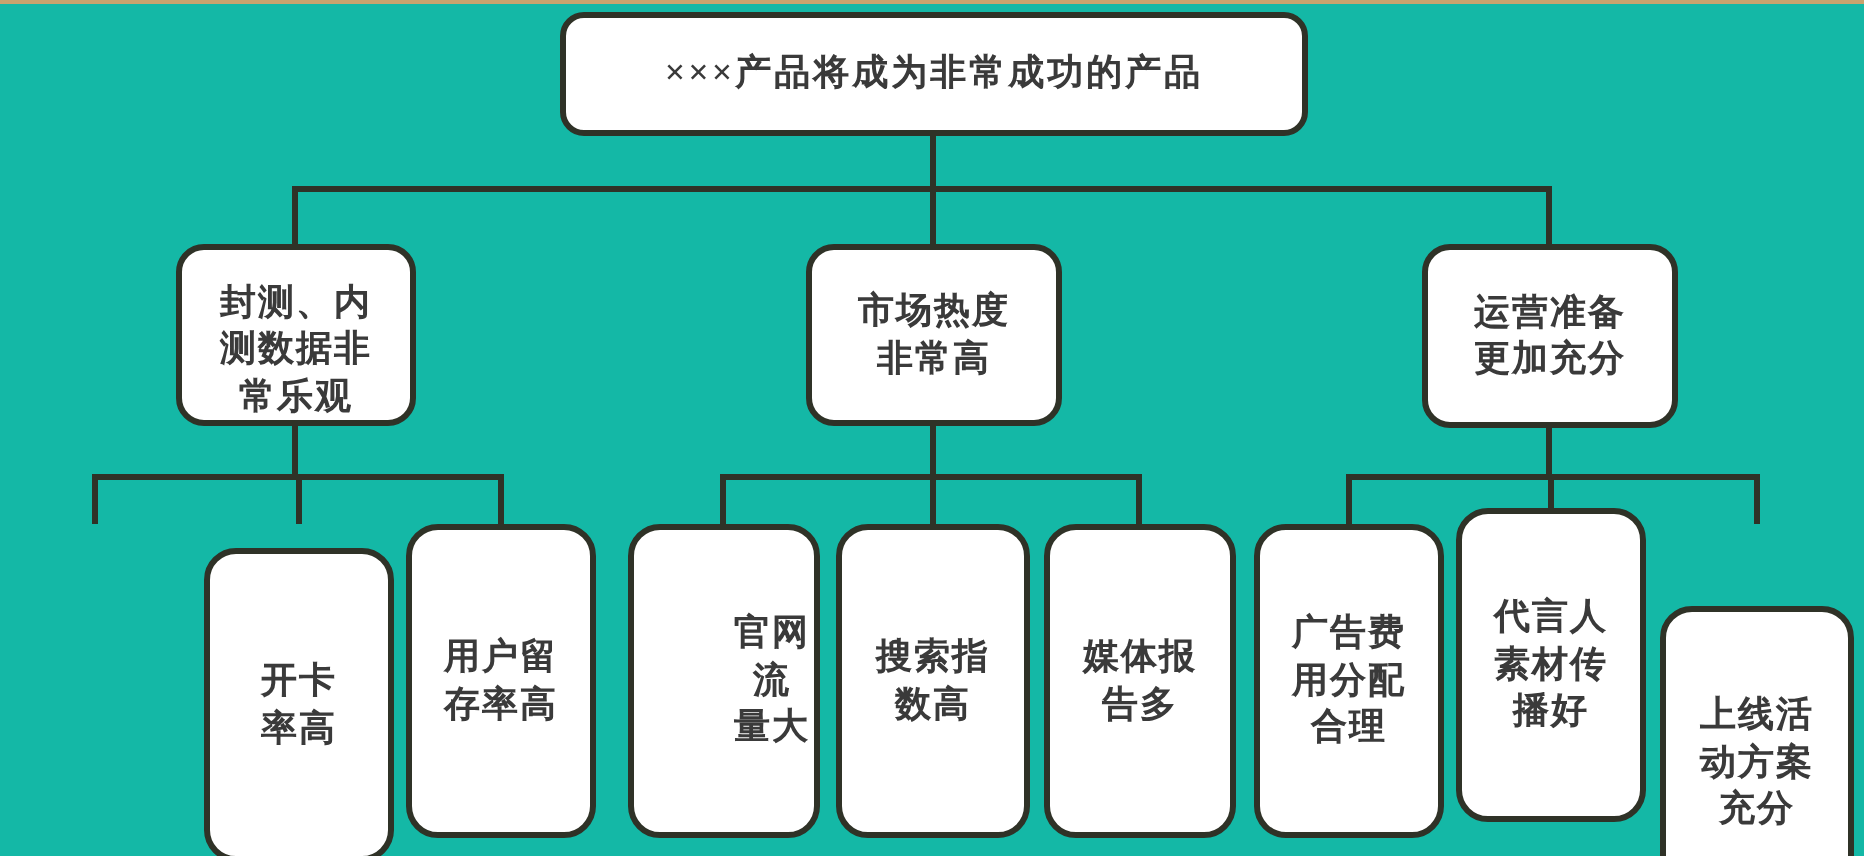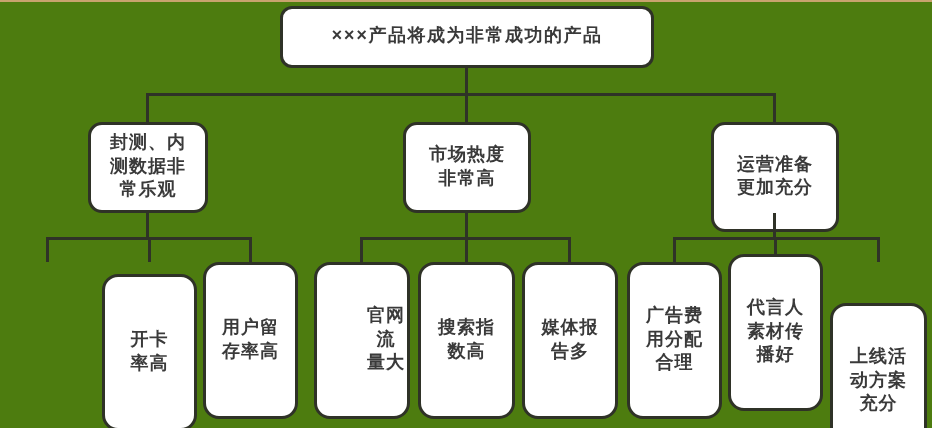--- a/index.html
+++ b/index.html
@@ -1,18 +1,18 @@
 <!DOCTYPE html>
 <html><head>
 <meta charset="utf-8">
 <style>
   html,body{margin:0;padding:0;background:#ffffff;}
   .canvas{
-    position:relative;width:932px;height:428px;background:#4d7c0f;
-    overflow:hidden;font-family:Liberation Mono, monospace;
+    position:relative;width:932px;height:428px;background:#14b8a6;
+    overflow:hidden;font-family:Liberation Serif, serif;
   }
   .topbar{position:absolute;top:0;left:0;width:932px;height:2px;background:#c9a36e;}
   .node{
     position:absolute;box-sizing:border-box;background:#ffffff;
     border:3px solid #2f3227;display:flex;align-items:center;justify-content:center;
     text-align:center;color:#3a3a3a;font-weight:bold;
   }
   .node-label{white-space:pre-line;font-size:18px;line-height:1.3;letter-spacing:1px;}
   .root-node{border-radius:12px;}
   .root-node .node-label{font-size:18px;letter-spacing:1.5px;}
@@ -32,30 +32,30 @@
   <div class="node root-node" style="left:280px;top:6px;width:374px;height:62px;">
     <div class="node-label">×××产品将成为非常成功的产品</div>
   </div>
 
   <div class="v-line" style="left:465px;top:68px;height:27px;"></div>
   <div class="h-line" style="left:146px;top:93px;width:630px;"></div>
   <div class="v-line" style="left:146px;top:93px;height:29px;"></div>
   <div class="v-line" style="left:465px;top:93px;height:29px;"></div>
   <div class="v-line" style="left:773px;top:93px;height:29px;"></div>
 
-  <div class="node branch-node" style="left:88px;top:122px;width:120px;height:91px;">
+  <div class="node branch-node" style="left:88px;top:122px;width:120px;height:91px;align-items:flex-end;">
     <div class="node-label">封测、内
 测数据非
 常乐观</div>
   </div>
   <div class="node branch-node" style="left:403px;top:122px;width:128px;height:91px;">
     <div class="node-label">市场热度
 非常高</div>
   </div>
-  <div class="node branch-node" style="left:711px;top:122px;width:128px;height:110px;">
+  <div class="node branch-node" style="left:711px;top:122px;width:128px;height:92px;">
     <div class="node-label">运营准备
 更加充分</div>
   </div>
 
   <div class="v-line" style="left:146px;top:213px;height:26px;"></div>
   <div class="h-line" style="left:46px;top:237px;width:206px;"></div>
   <div class="v-line" style="left:46px;top:237px;height:25px;"></div>
   <div class="v-line" style="left:148px;top:237px;height:25px;"></div>
   <div class="v-line" style="left:249px;top:237px;height:25px;"></div>
 

